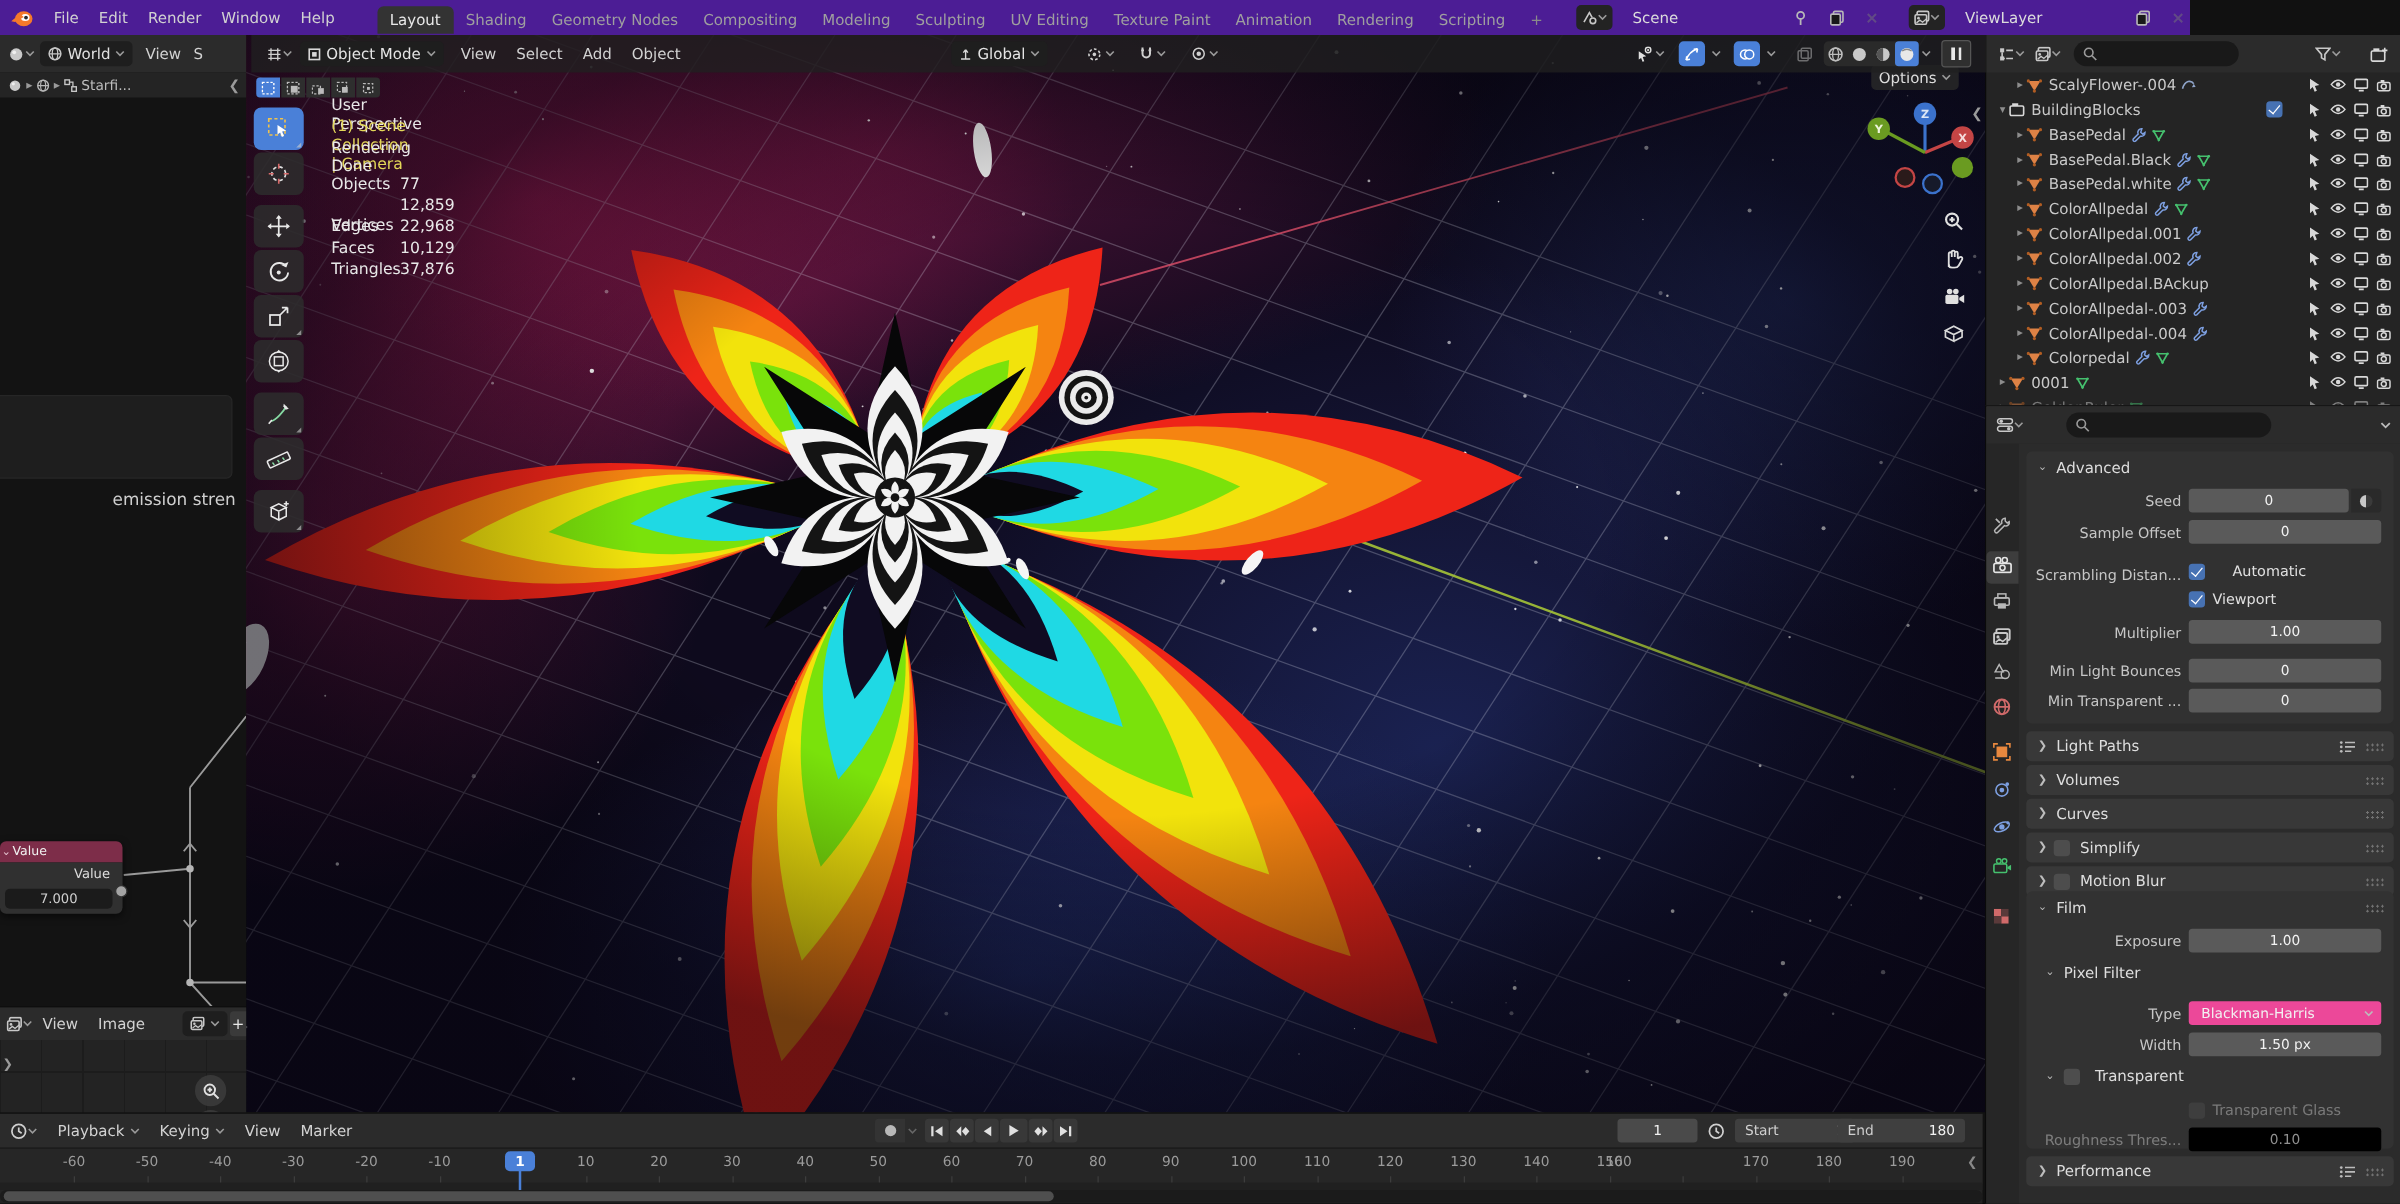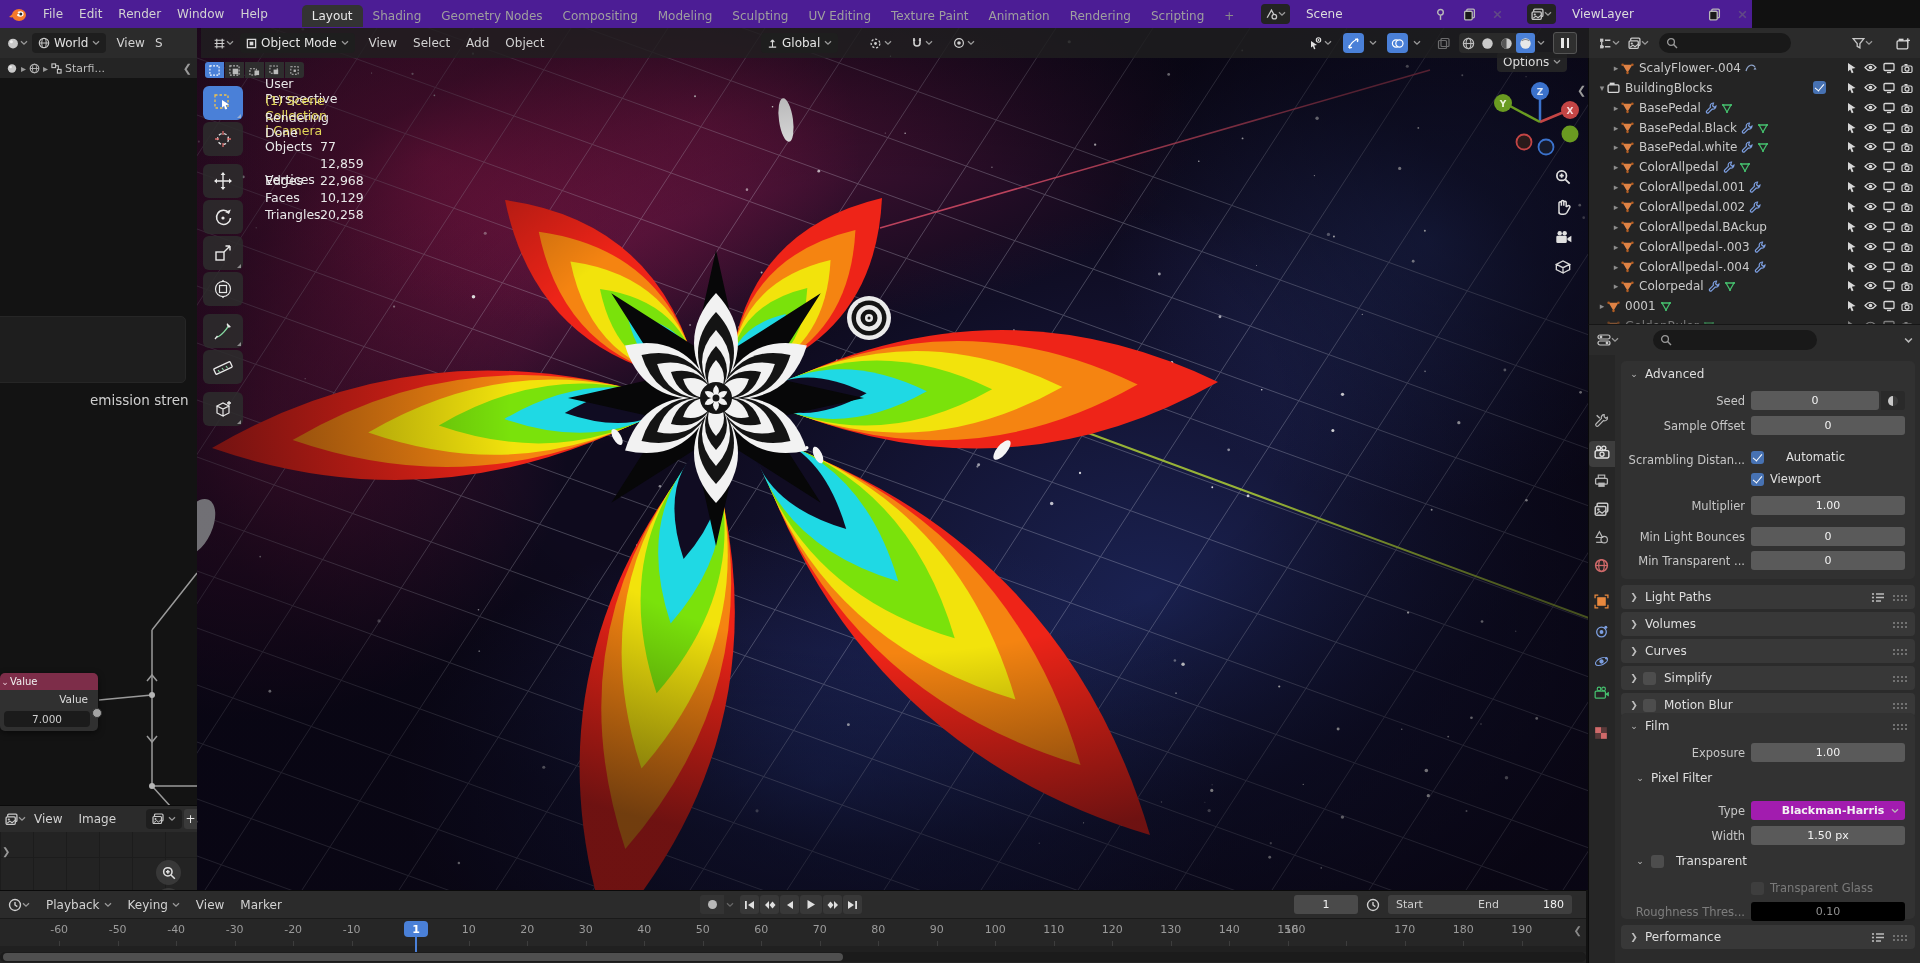--- a/index.html
+++ b/index.html
@@ -40,21 +40,21 @@
   .otrow{position:absolute;left:0;width:332px;height:20px;display:flex;align-items:center;font-size:12px;color:#c9c9c9;}
   .otrow .nm{margin:0 4px 0 5px;white-space:nowrap;}
   .rgt{position:absolute;display:flex;gap:6px;right:8px;}
   .srch{background:#191919;border-radius:10px;height:20px;display:flex;align-items:center;padding:0 7px;gap:5px;}
   
   .ppanel{position:absolute;background:#313131;border-radius:5px;}
   .pcol{position:absolute;background:#383838;border-radius:4px;height:24px;display:flex;align-items:center;color:#d8d8d8;}
   .plabel{position:absolute;width:120px;text-align:right;font-size:11.5px;color:#c6c6c6;white-space:nowrap;}
   .pfield{position:absolute;background:#5a5a5a;border-radius:3px;height:19px;display:flex;align-items:center;justify-content:center;font-size:11px;color:#f2f2f2;}
   .pfield.dis{background:#000000;color:#909090;}
-  .pdrop{background:#a21caf;justify-content:center;padding-left:10px;font-weight:bold;}
+  .pdrop{background:#ec4899;justify-content:flex-start;padding-left:10px;}
   .cb{width:13px;height:13px;border-radius:3px;background:#4d4d4d;position:relative;flex:none;}
   .cb.on{background:#4772b3;}
   .cb.on::after{content:"";position:absolute;left:4px;top:1px;width:4px;height:8px;border:solid #fff;border-width:0 1.8px 1.8px 0;transform:rotate(40deg);}
   .grip{width:15px;height:7px;background-image:radial-gradient(#787878 1px, transparent 1.1px);background-size:4px 4px;opacity:.9;}
   .ptitle{font-size:12px;color:#dedede;margin-left:6px;}
   .exp{color:#bdbdbd;font-size:9px;width:10px;display:inline-block;text-align:center;}
   
   .tbtn{width:19px;height:19px;background:#383838;border-radius:3px;display:flex;align-items:center;justify-content:center;margin-right:1px;}
   .tick{position:absolute;top:4px;font-size:11px;color:#9b9b9b;transform:translateX(-50%);}
   .tickline{position:absolute;bottom:0;width:1px;height:6px;background:#3d3d3d;}
@@ -909,21 +909,21 @@
       <div id="vp-stats">
           <div class="stat-l" style="left: 0px; top: 63px;">Objects</div>
           <div class="stat-l" style="left: 55px; top: 63px;">77</div>
           <div class="stat-l" style="left: 0px; top: 80px; margin-top: 16px;">Vertices</div>
           <div class="stat-l" style="left: 55px; top: 80px;">12,859</div>
           <div class="stat-l" style="left: 0px; top: 97px;">Edges</div>
           <div class="stat-l" style="left: 55px; top: 97px;">22,968</div>
           <div class="stat-l" style="left: 0px; top: 114px;">Faces</div>
           <div class="stat-l" style="left: 55px; top: 114px;">10,129</div>
           <div class="stat-l" style="left: 0px; top: 131px;">Triangles</div>
-          <div class="stat-l" style="left: 55px; top: 131px;">20,258</div>
+          <div class="stat-l" style="left: 55px; top: 131px;">37,876</div>
         </div>
     </div>
 
     <svg class="gl abs" style="left:1294px;top:48px" width="96" height="96" viewBox="0 0 96 96">
       <g stroke-width="2.5">
         <line x1="49" y1="46" x2="49" y2="20" stroke="#3b72cc"></line>
         <line x1="49" y1="46" x2="73" y2="36" stroke="#c44545"></line>
         <line x1="49" y1="46" x2="17" y2="29" stroke="#6a9b21"></line>
       </g>
       <circle cx="49" cy="15" r="9" fill="#3b72cc"></circle>

